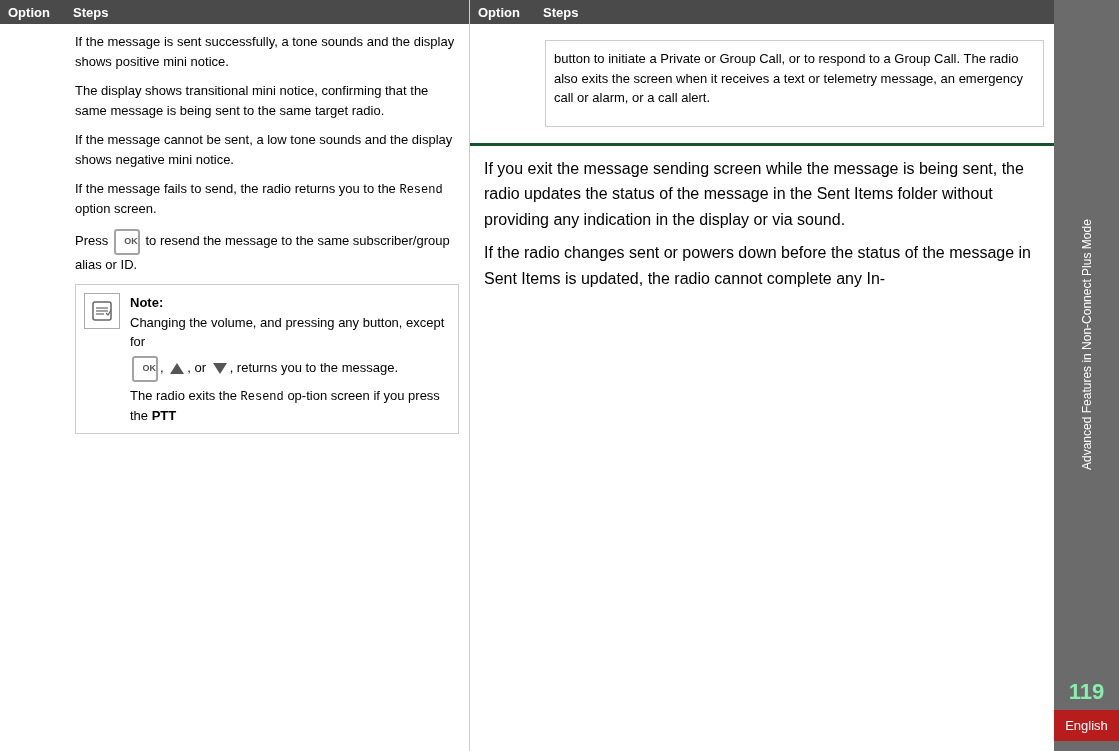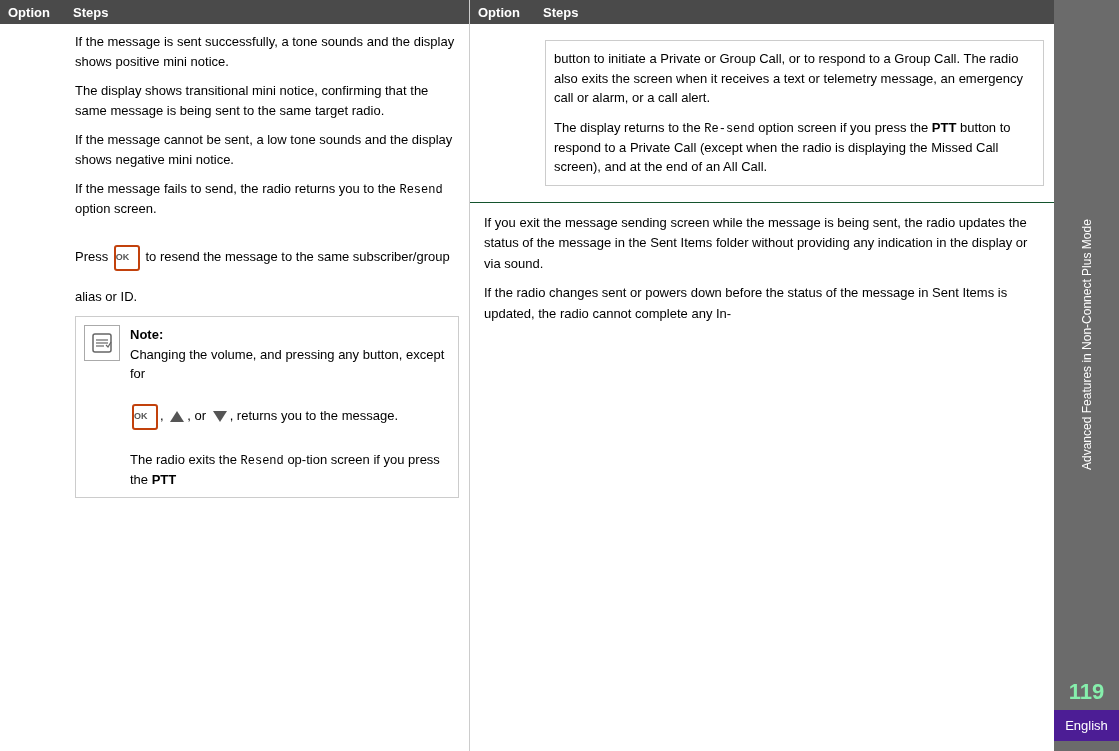--- a/index.html
+++ b/index.html
@@ -106,30 +106,30 @@
       line-height: 1.5;
     }
 
     .note-title {
       font-weight: bold;
     }
 
     .icon-ok {
       display: inline-flex;
       align-items: center;
-      justify-content: flex-start;
+      justify-content: flex-end;
       width: 26px;
       height: 26px;
-      border: 2px solid #c2410c;
+      border: 2px solid #a3a3a3;
       border-radius: 3px;
       font-size: 10px;
       font-weight: bold;
       color: #555;
       vertical-align: middle;
-      margin: 16px 2px;
+      margin: 0 2px;
     }
 
     .icon-up, .icon-down {
       display: inline-block;
       width: 0;
       height: 0;
       vertical-align: middle;
       margin: 0 3px;
     }
 
@@ -141,22 +141,22 @@
 
     .icon-down {
       border-left: 7px solid transparent;
       border-right: 7px solid transparent;
       border-top: 11px solid #555;
     }
 
     .bottom-text {
       padding: 10px 14px;
       line-height: 1.6;
-      border-top: 1px solid #14532d;
-      font-size: 13px;
+      border-top: 3px solid #14532d;
+      font-size: 16px;
     }
 
     .bottom-text p {
       margin-bottom: 8px;
     }
 
     .right-sidebar {
       width: 65px;
       background: #6b6b6b;
       display: flex;
@@ -181,21 +181,21 @@
     }
 
     .sidebar-page-num {
       font-size: 22px;
       font-weight: bold;
       color: #86efac;
       margin-bottom: 5px;
     }
 
     .sidebar-lang {
-      background: #4c1d95;
+      background: #b91c1c;
       color: #fff;
       font-size: 13px;
       padding: 8px 6px;
       text-align: center;
       width: 100%;
     }
 
     .right-col-cell {
       border: 1px solid #ccc;
       padding: 8px;
@@ -269,23 +269,20 @@
         <span class="col-option">Option</span>
         <span class="col-steps">Steps</span>
       </div>
       <div style="padding: 16px 10px;">
         <div style="display:flex;">
           <div style="width:65px; flex-shrink:0;"></div>
           <div style="flex:1;" class="right-col-cell">
             <p style="margin-bottom:10px; line-height:1.5;">
               <span>button to initiate a Private or Group Call, or to respond to a Group Call. The radio also exits the screen when it receives a text or telemetry message, an emergency call or alarm, or a call alert.</span>
             </p>
-            <p style="line-height:1.5;">
-              The display returns to the <span class="mono">Re-send</span> option screen if you press the <strong>PTT</strong> button to respond to a Private Call (except when the radio is displaying the Missed Call screen), and at the end of an All Call.
-            </p>
           </div>
         </div>
       </div>
 
       <div class="bottom-text">
         <p>If you exit the message sending screen while the message is being sent, the radio updates the status of the message in the Sent Items folder without providing any indication in the display or via sound.</p>
         <p>If the radio changes sent or powers down before the status of the message in Sent Items is updated, the radio cannot complete any In-</p>
       </div>
     </div>
 

